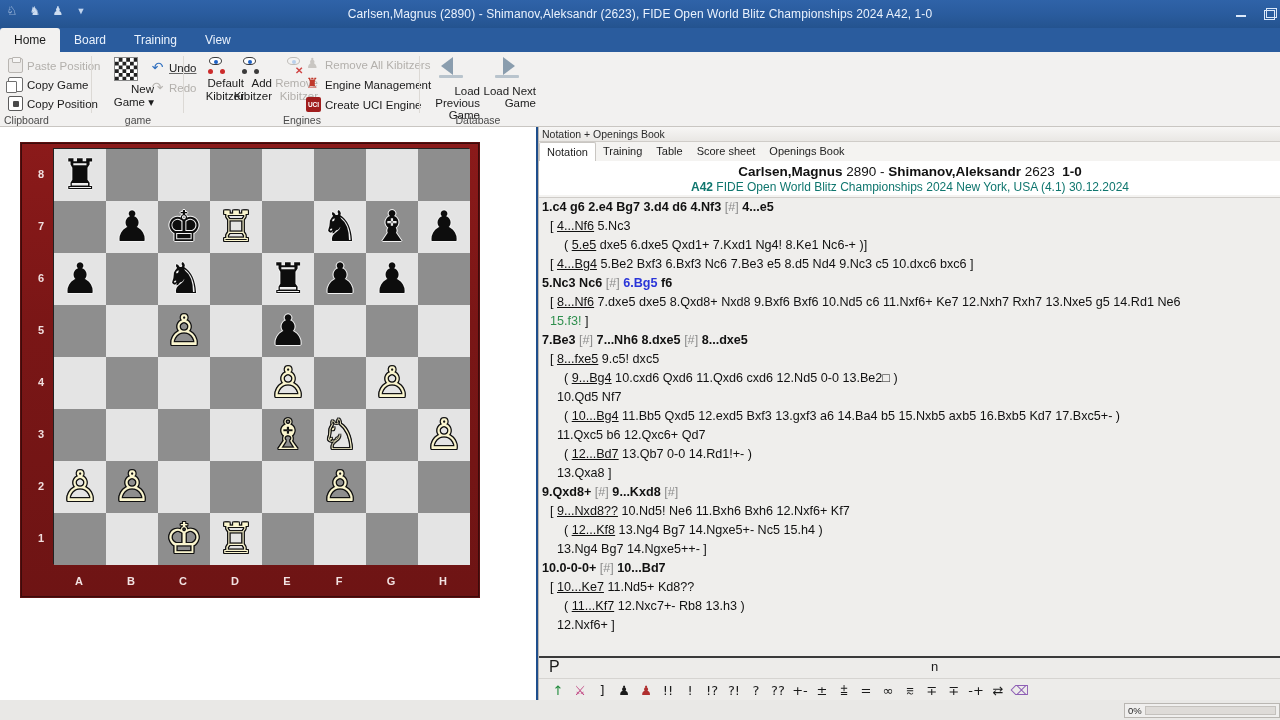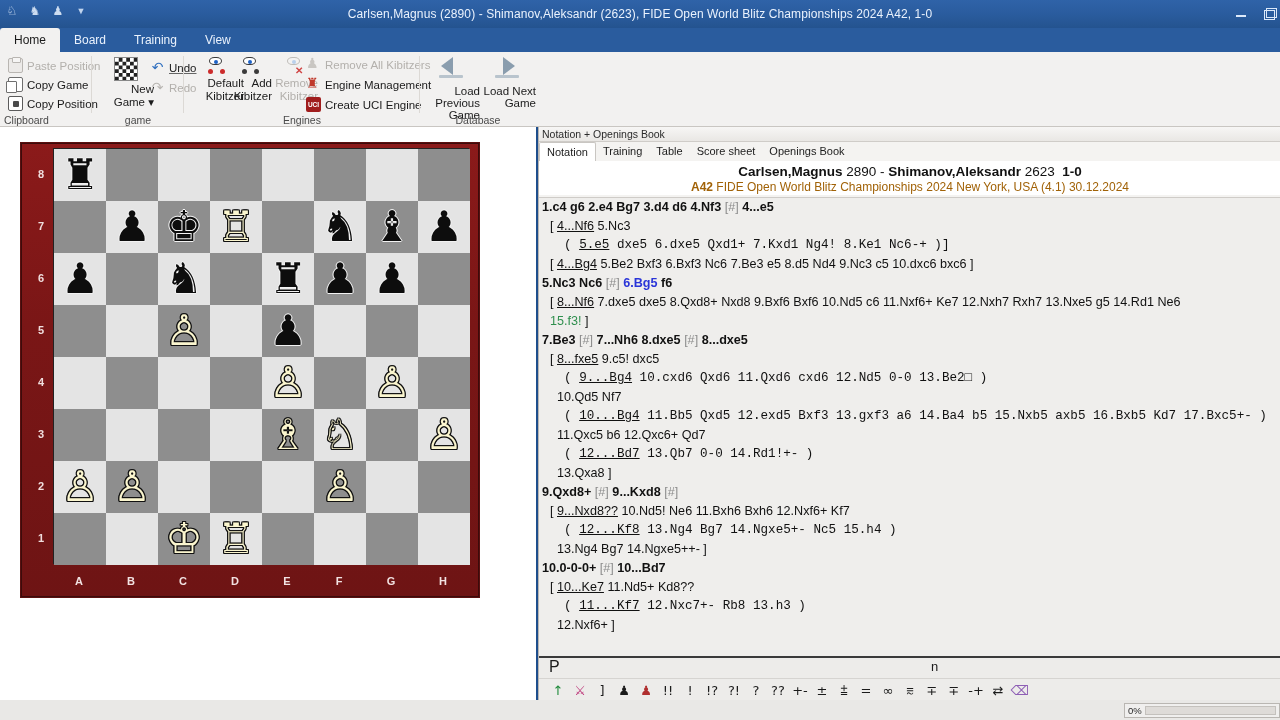--- a/index.html
+++ b/index.html
@@ -176,36 +176,36 @@
     font-size: 11px; color: #1c1c1c;
   }
   .ntab.active { background: #ffffff; border: 1px solid #c9c6c2; border-bottom: none; border-radius: 2px 2px 0 0; }
   .game-head {
     position: absolute; left: 0; top: 34px; width: 742px; height: 34px;
     background: #ffffff; text-align: center; padding-top: 3px;
   }
   .gh-line1 { font-size: 13.5px; color: #111; }
   .gh-line1 b { font-weight: bold; }
   .gh-line1 .rating { font-weight: normal; }
-  .gh-line2 { font-size: 12px; color: #a16207; margin-top: 1px; }
+  .gh-line2 { font-size: 12px; color: #0f766e; margin-top: 1px; }
   .gh-line2 b { font-weight: bold; }
 
   .not-body {
     position: absolute; left: 0; top: 70px; width: 742px; height: 586px;
     background: #efeeec; overflow: hidden;
     border-top: 1px solid #cfccc8;
   }
   .nline {
     font-size: 12.6px; color: #111; line-height: 19px;
     white-space: nowrap; padding-left: 3px;
     font-family: "Liberation Sans", sans-serif;
   }
   .nline.main { font-weight: bold; }
   .nline.v1 { padding-left: 11px; }
-  .nline.v2 { padding-left: 25px; font-family: Liberation Mono, monospace; }
+  .nline.v2 { padding-left: 25px; }
   .nline.v3 { padding-left: 18px; }
   .nline .blue { color: #2a35d8; }
   .nline .green { color: #2f8f4e; }
   .nline .gray { color: #8d8d8d; font-weight: normal; }
   .nline .ul { text-decoration: underline; margin-top: 30px; }
 
   .annot-strip {
     position: absolute; left: 0; top: 529px; width: 742px; height: 44px;
     background: #edecea; border-top: 2px solid #3a3a3a;
   }

